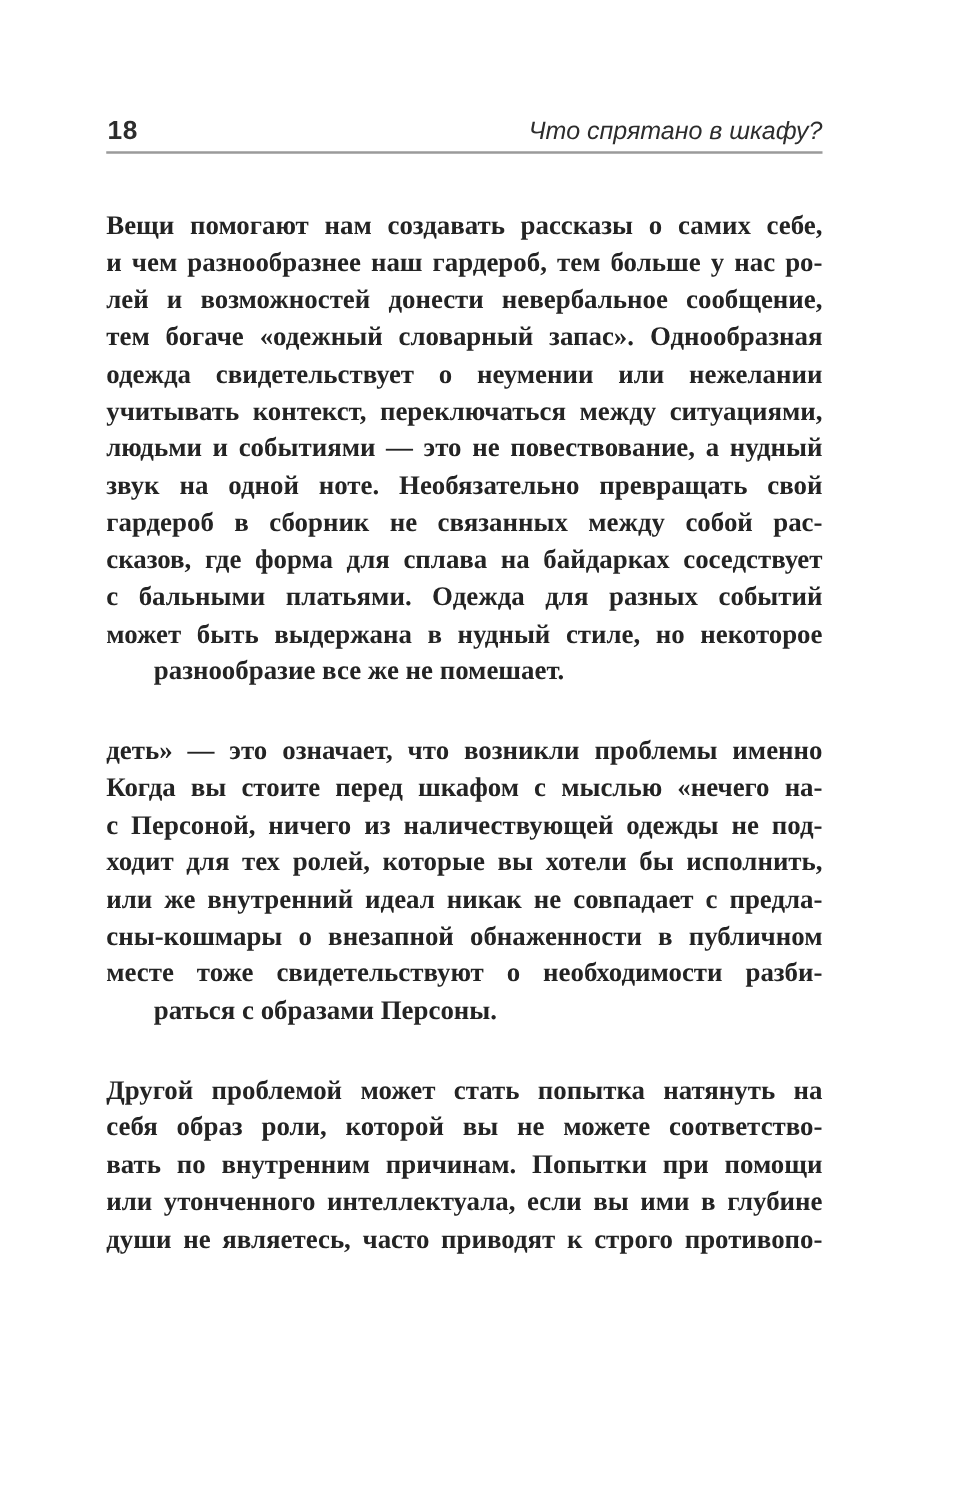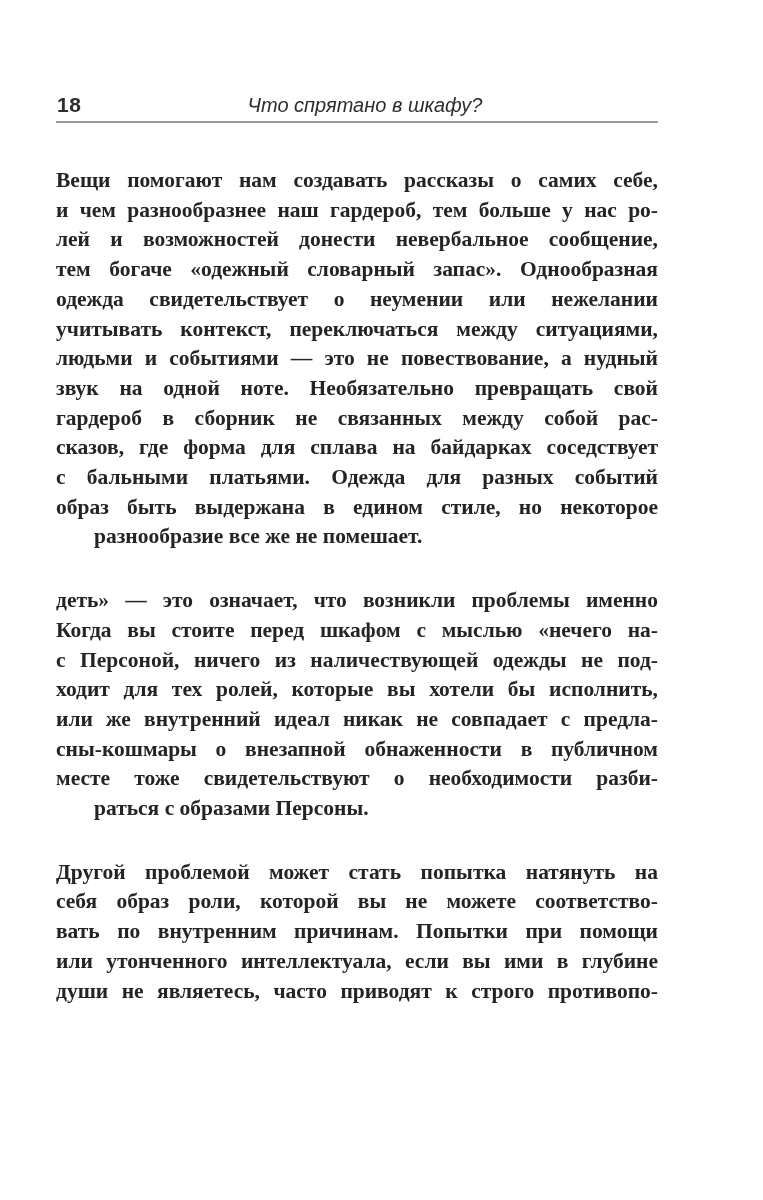--- a/index.html
+++ b/index.html
@@ -5,39 +5,39 @@
   html, body { margin: 0; padding: 0; }
   body {
     width: 763px; height: 1200px;
     background: #ffffff;
     font-family: "Liberation Serif", "DejaVu Serif", serif;
     overflow: hidden;
   }
   .page {
     box-sizing: border-box;
     width: 763px; height: 1200px;
-    padding: 94px 105px 0 56px;
+    padding: 94px 105px 0 85px;
     background: var(--page-bg, #ffffff);
     position: relative;
   }
   .page-header {
     position: relative;
     height: 27px;
     border-bottom: 2.5px solid var(--rule-color, #9b9b9b);
     font-family: "Liberation Sans", "DejaVu Sans", sans-serif;
   }
   .page-number {
     position: absolute; left: 1px; bottom: 4px;
     font-weight: bold; font-size: 21px;
     letter-spacing: 0.5px;
     color: var(--header-color, #2d2d2d);
   }
   .running-title {
     position: absolute; left: 16px; right: 0; bottom: 4px;
-    text-align: center;
+    text-align: right;
     font-style: italic;
     font-size: 20px;
     color: var(--header-color, #2d2d2d);
   }
   .body-text {
     margin-top: 43px;
     color: var(--text-color, #242424);
     font-size: 21.5px;
     line-height: 29.7px;
   }
@@ -65,21 +65,21 @@
         <div class="line">и чем разнообразнее наш гардероб, тем больше у нас ро-</div>
         <div class="line">лей и возможностей донести невербальное сообщение,</div>
         <div class="line">тем богаче «одежный словарный запас». Однообразная</div>
         <div class="line">одежда свидетельствует о неумении или нежелании</div>
         <div class="line">учитывать контекст, переключаться между ситуациями,</div>
         <div class="line">людьми и событиями — это не повествование, а нудный</div>
         <div class="line">звук на одной ноте. Необязательно превращать свой</div>
         <div class="line">гардероб в сборник не связанных между собой рас-</div>
         <div class="line">сказов, где форма для сплава на байдарках соседствует</div>
         <div class="line">с бальными платьями. Одежда для разных событий</div>
-        <div class="line">образ быть выдержана в едином стиле, но некоторое</div>
+        <div class="line">может быть выдержана в нудный стиле, но некоторое</div>
         <div class="line line-last">разнообразие все же не помешает.</div>
       </div>
       <div class="paragraph">
         <div class="line">деть» — это означает, что возникли проблемы именно</div>
         <div class="line">Когда вы стоите перед шкафом с мыслью «нечего на-</div>
         <div class="line">с Персоной, ничего из наличествующей одежды не под-</div>
         <div class="line">ходит для тех ролей, которые вы хотели бы исполнить,</div>
         <div class="line">или же внутренний идеал никак не совпадает с предла-</div>
         <div class="line">сны-кошмары о внезапной обнаженности в публичном</div>
         <div class="line">месте тоже свидетельствуют о необходимости разби-</div>

